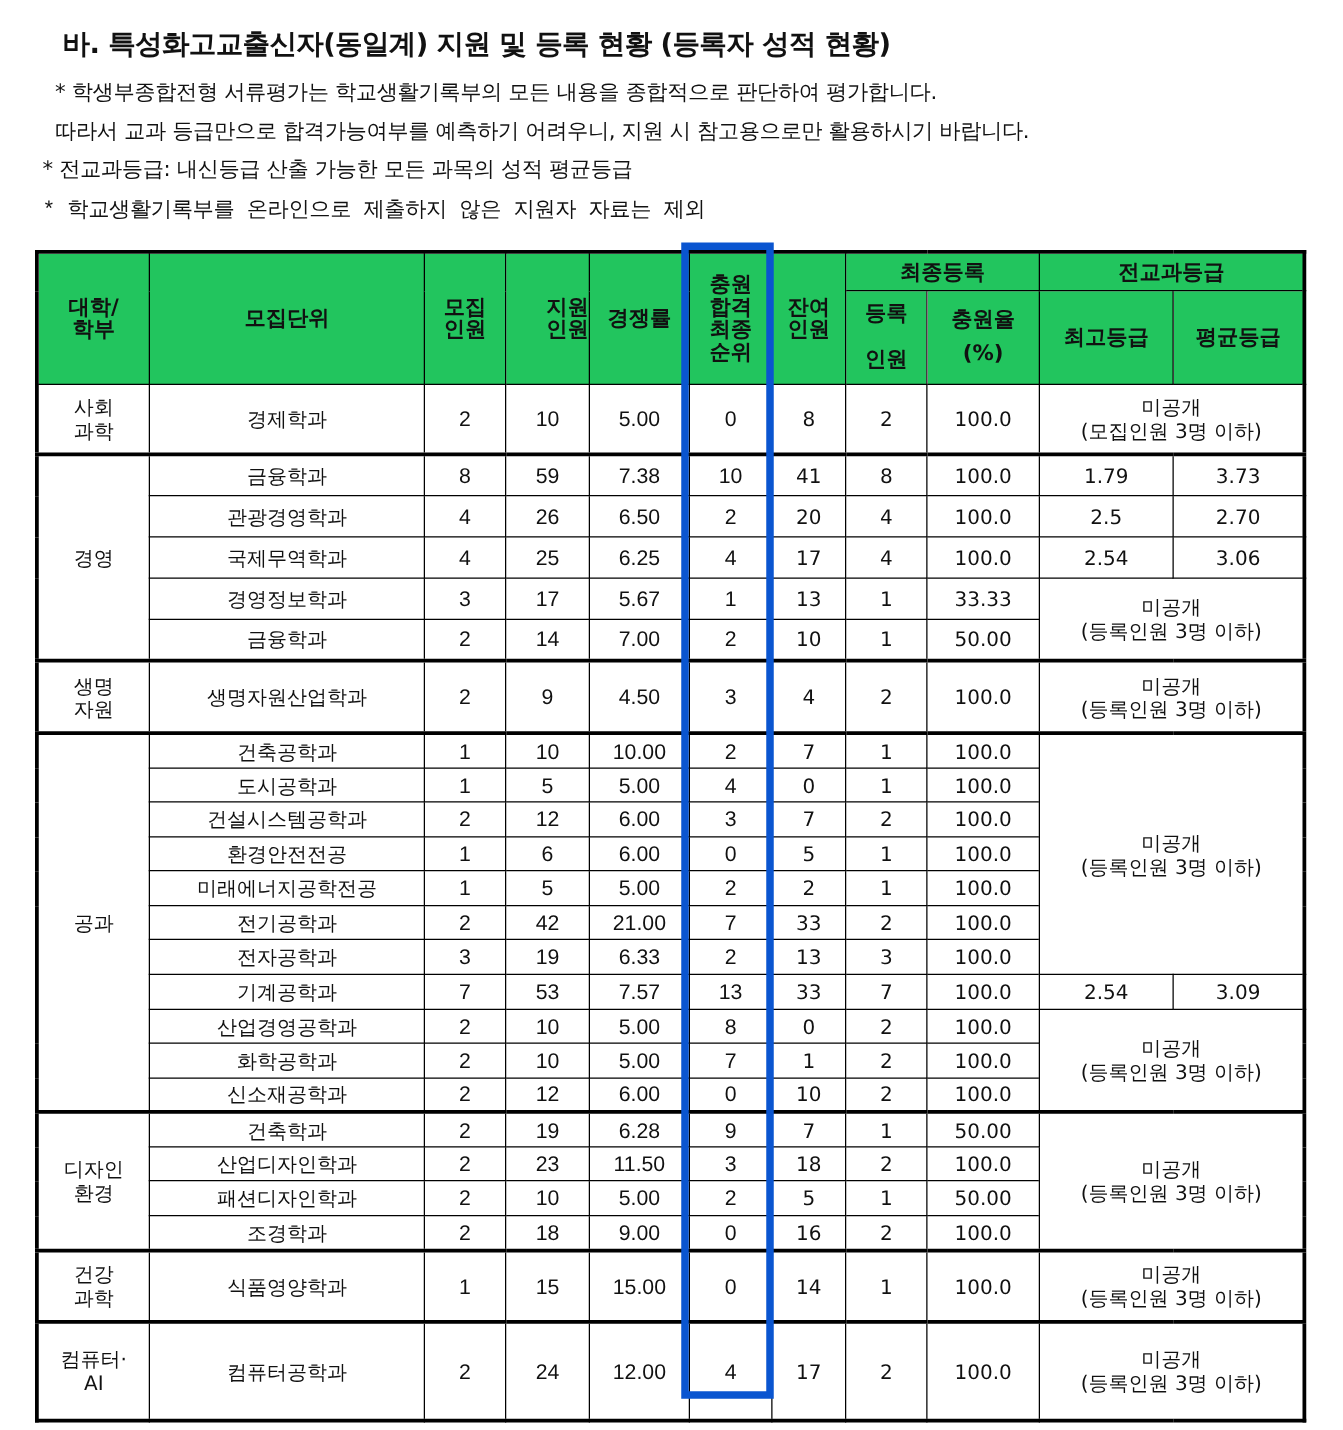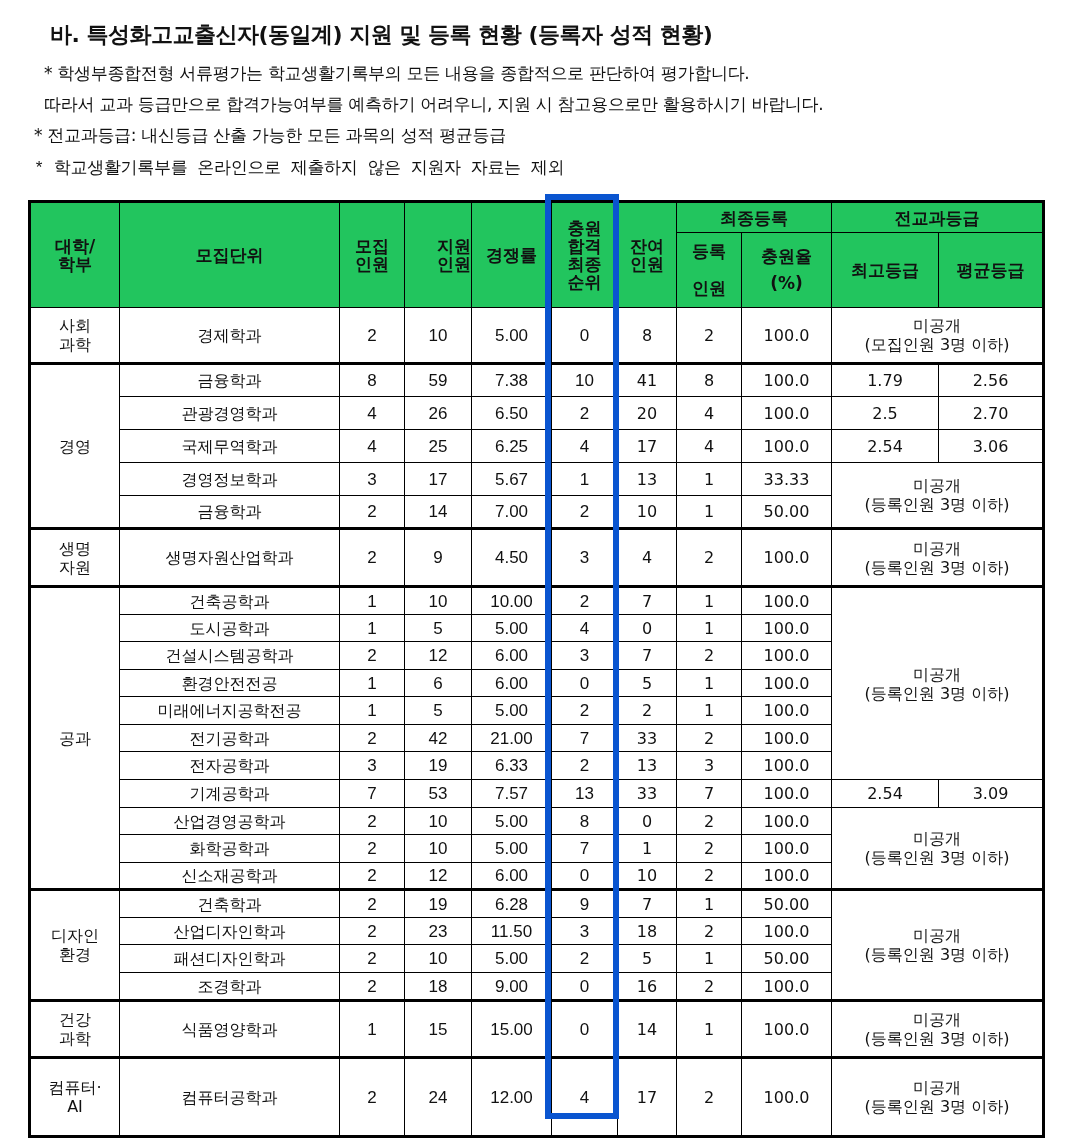--- a/index.html
+++ b/index.html
@@ -89,21 +89,21 @@
         <td class="college ml" rowspan="5" style="white-space: pre-line;">경영</td>
         <td>금융학과</td>
         <td class="num">8</td>
         <td class="num">59</td>
         <td class="num">7.38</td>
         <td class="num">10</td>
         <td>41</td>
         <td>8</td>
         <td>100.0</td>
         <td>1.79</td>
-        <td>2.56</td>
+        <td>3.73</td>
       </tr>
       <tr style="height: 33px;">
         <td>관광경영학과</td>
         <td class="num">4</td>
         <td class="num">26</td>
         <td class="num">6.50</td>
         <td class="num">2</td>
         <td>20</td>
         <td>4</td>
         <td>100.0</td>

